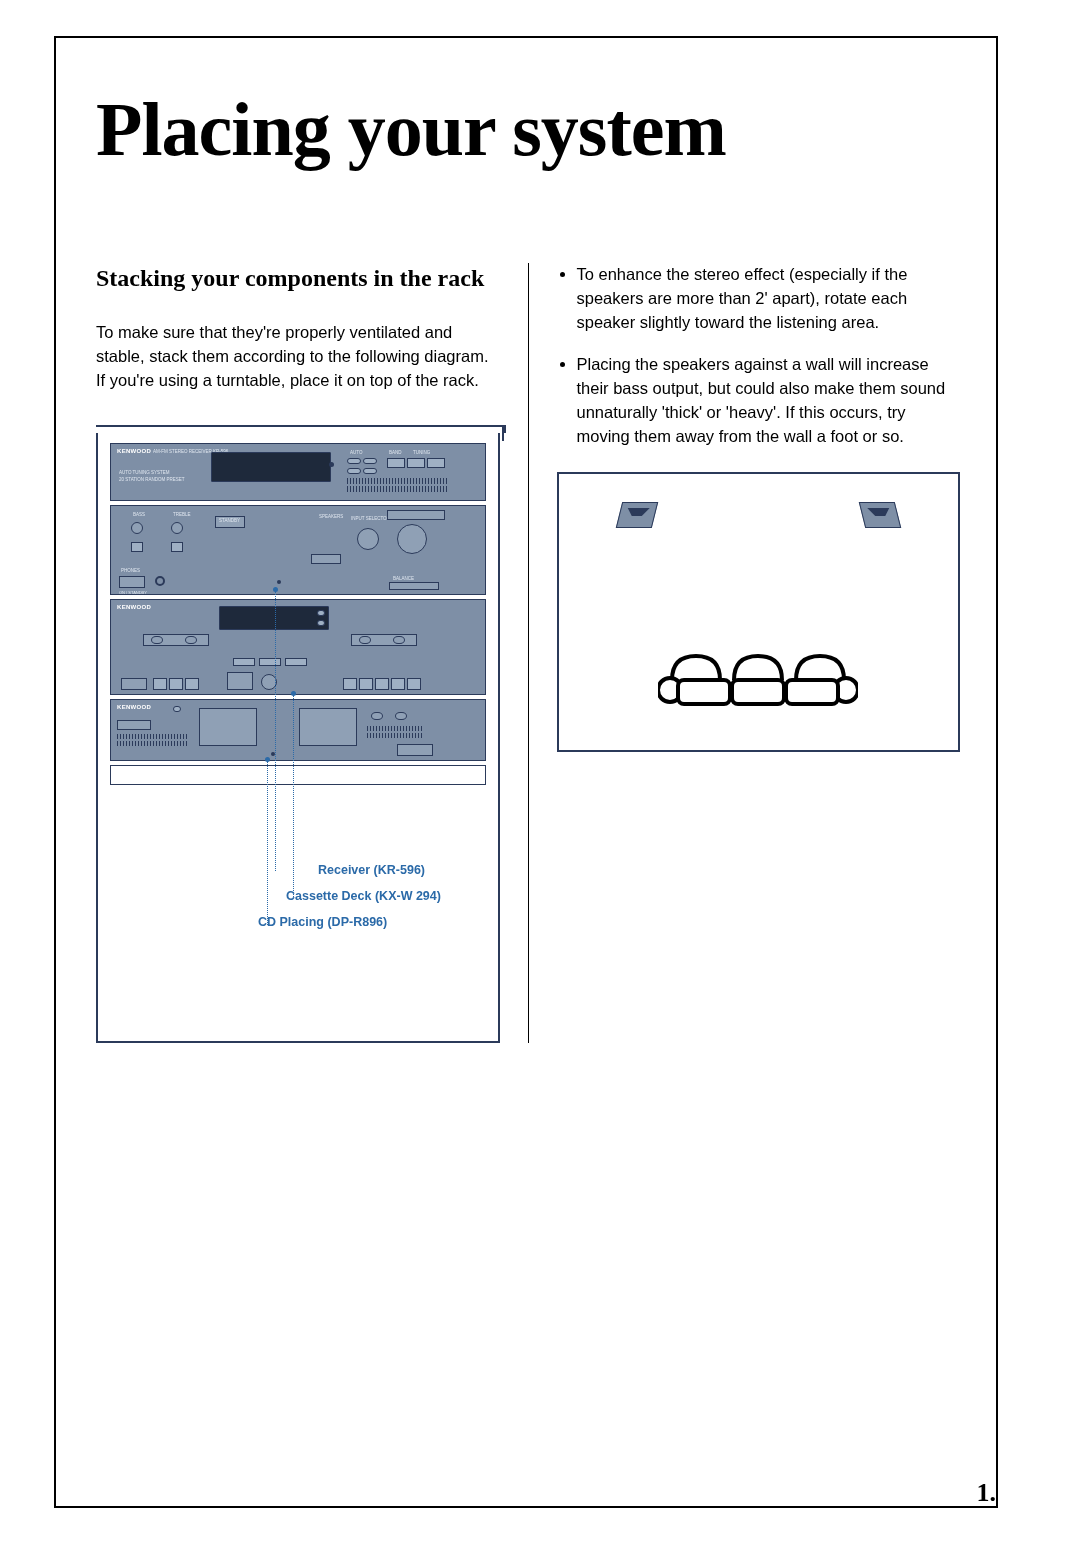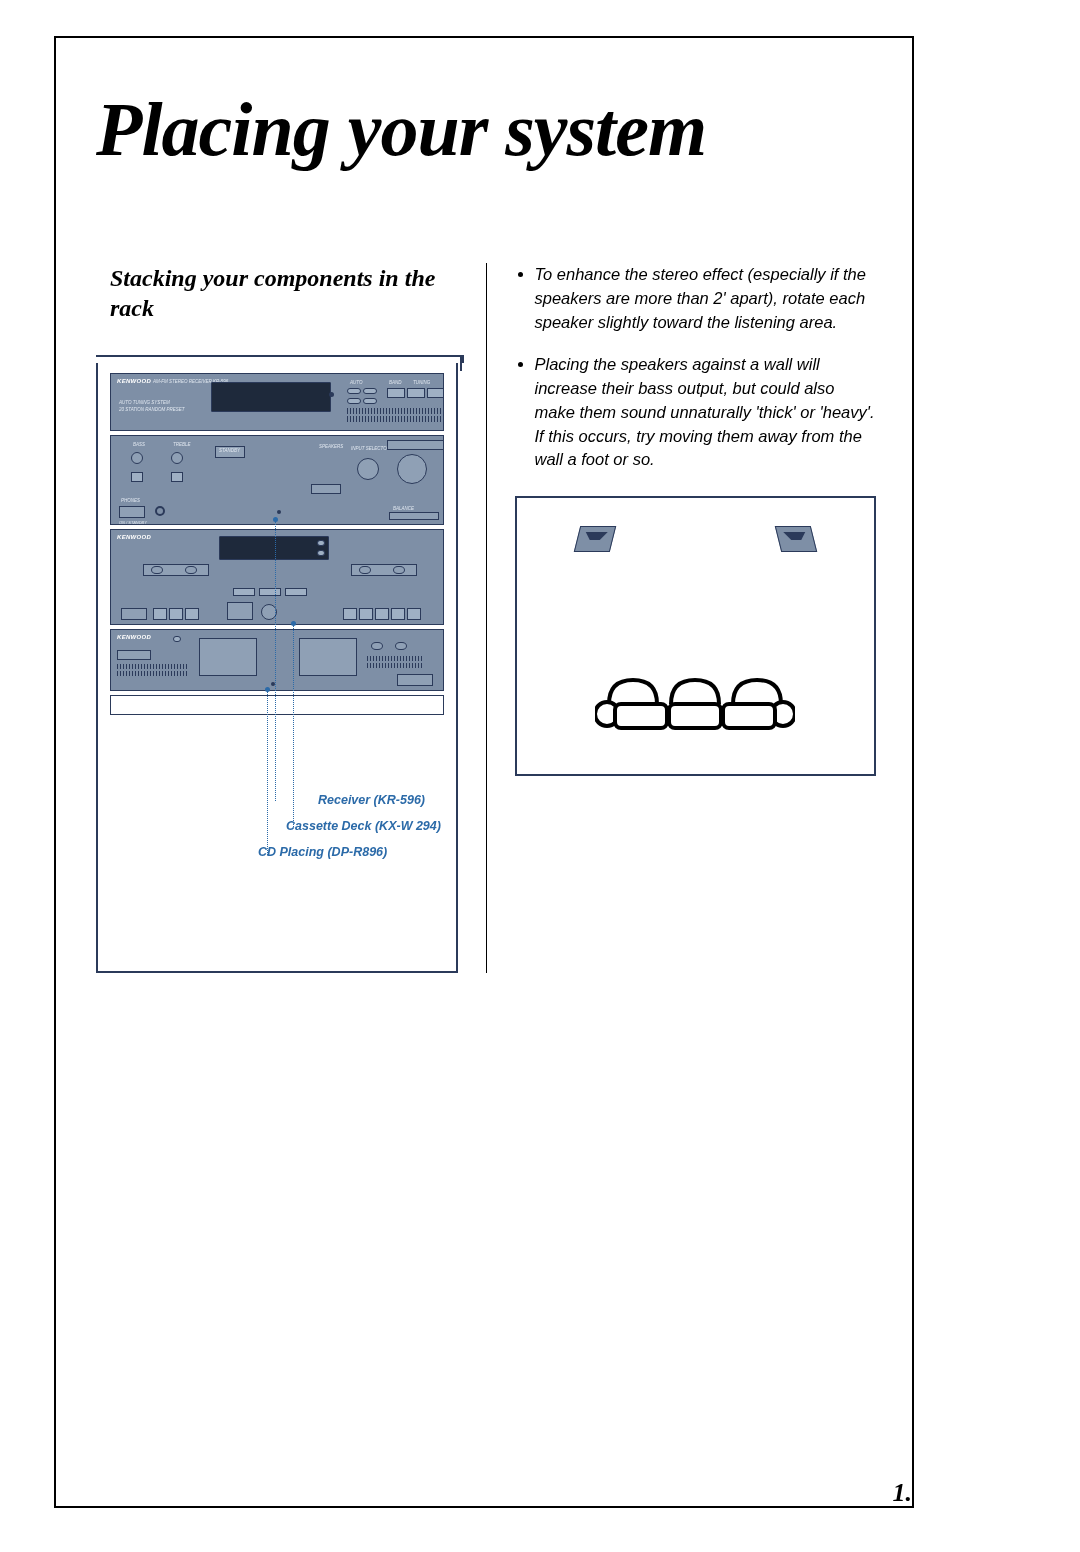--- a/index.html
+++ b/index.html
@@ -7,25 +7,24 @@
     background: #fff;
     font-family: Arial, Helvetica, sans-serif;
     width: 1080px;
     height: 1552px;
     position: relative;
   }
   .page-frame {
     position: absolute;
     left: 54px;
     top: 36px;
-    width: 860px;
+    width: 944px;
     height: 1472px;
     border: 2px solid #000;
     padding: 48px 36px 24px 40px;
-    font-style: italic;
   }
   .title {
     font-family: "Times New Roman", Times, serif;
     font-weight: bold;
     font-size: 76px;
     letter-spacing: -1px;
     margin-bottom: 90px;
   }
   .columns {
     display: flex;
@@ -39,21 +38,20 @@
     border-left: 1px solid #000;
     padding-left: 28px;
     padding-right: 0;
   }
   .subhead {
     font-family: "Times New Roman", Times, serif;
     font-weight: bold;
     font-size: 24px;
     line-height: 1.25;
     margin-bottom: 28px;
-    margin-left: 14px;
   }
   .body {
     font-size: 16.5px;
     line-height: 1.45;
     margin-bottom: 24px;
   }
   ul.body { padding-left: 20px; }
   ul.body li { margin-bottom: 18px; }
 
   
@@ -136,20 +134,21 @@
 <body>
 
 <div class="page-frame">
 
   <h1 class="title">Placing your system</h1>
 
   <div class="columns">
 
     <div class="col">
       <h2 class="subhead">Stacking your components in the rack</h2>
+      <p class="body">To make sure that they're properly ventilated and stable, stack them according to the following diagram. If you're using a turntable, place it on top of the rack.</p>
 
       <div class="rack">
         <div class="rack-top"></div>
         <div class="rack-inner">
 
           <div class="unit receiver-a">
             <span class="brand">KENWOOD</span>
             <span class="subtext" style="left:42px;top:5px">AM-FM STEREO RECEIVER KR-596</span>
             <span class="subtext" style="left:8px;top:26px">AUTO TUNING SYSTEM</span>
             <span class="subtext" style="left:8px;top:33px">20 STATION RANDOM PRESET</span>

